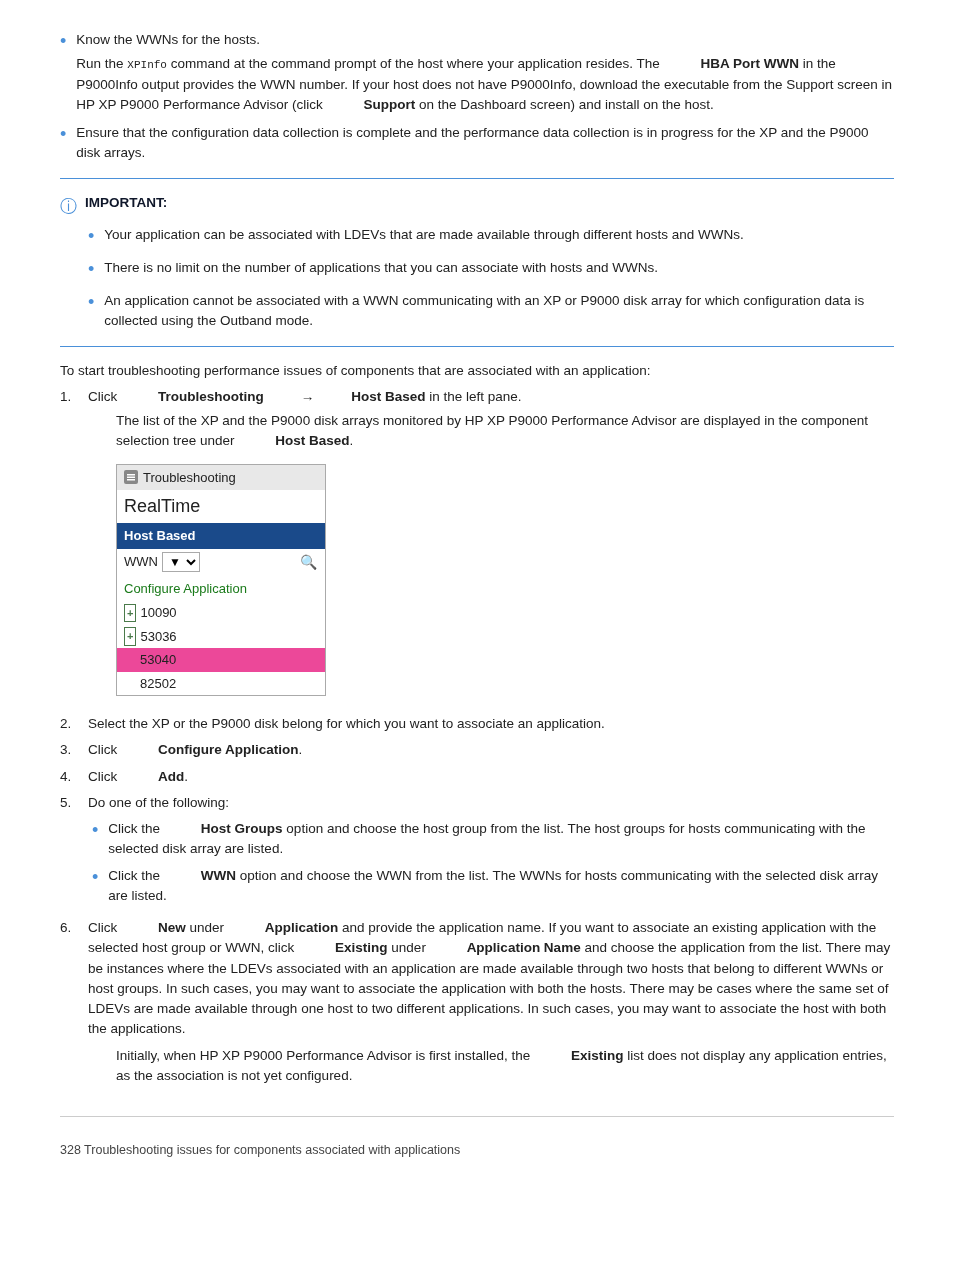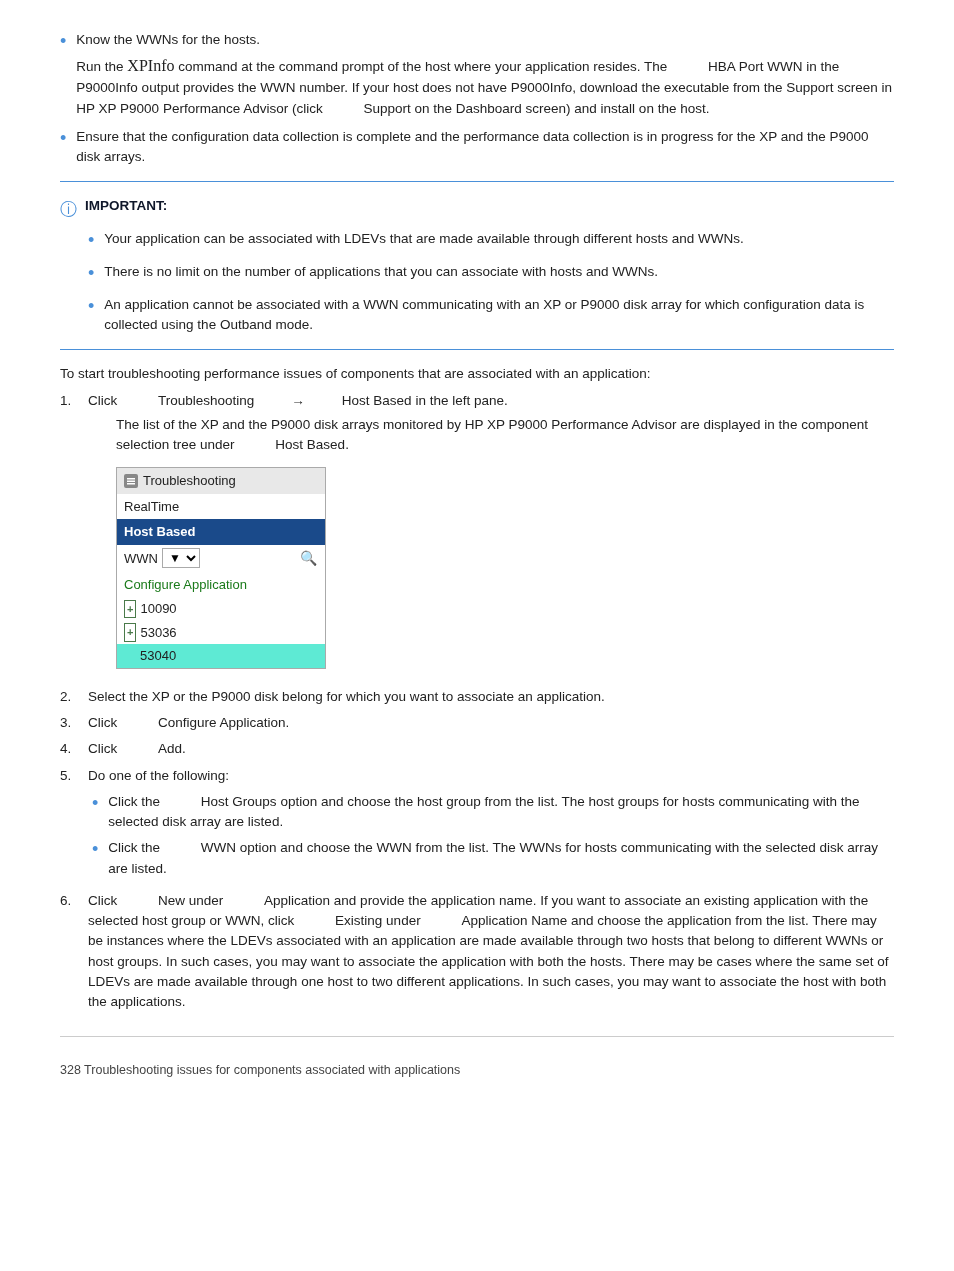--- a/index.html
+++ b/index.html
@@ -22,22 +22,22 @@
     }
     .bullet-dot {
       color: #4a90d9;
       font-size: 18px;
       margin-right: 10px;
       margin-top: -2px;
       flex-shrink: 0;
     }
     .bullet-content { flex: 1; }
     code {
-      font-family: Liberation Serif, serif;
-      font-size: 16px;
+      font-family: Liberation Mono, monospace;
+      font-size: 11px;
       background: none;
     }
     hr.divider {
       border: none;
       border-top: 1.5px solid #4a90d9;
       margin: 14px 0;
     }
     .important-block {
       display: flex;
       align-items: flex-start;
@@ -69,21 +69,21 @@
       align-items: flex-start;
       margin-bottom: 6px;
     }
     .step-num {
       min-width: 28px;
       font-size: 13.5px;
       color: #222;
       flex-shrink: 0;
     }
     .step-content { flex: 1; }
-    b, strong { font-weight: normal; padding-left: 37px; }
+    b, strong { font-weight: bold; padding-left: 37px; }
     .panel-box {
       border: 1px solid #aaa;
       width: 210px;
       margin: 12px 0 12px 28px;
       font-size: 13px;
     }
     .panel-title-row {
       background: #e8e8e8;
       padding: 3px 7px;
       display: flex;
@@ -96,21 +96,21 @@
       height: 14px;
       background: #888;
       border-radius: 2px;
       display: inline-flex;
       align-items: center;
       justify-content: center;
     }
     .panel-realtime-row {
       padding: 3px 7px;
       background: #fff;
-      font-size: 13px;
+      font-size: 18px;
     }
     .panel-hostbased-row {
       background: #1a4a8a;
       color: #fff;
       padding: 3px 7px;
       font-size: 13px;
       font-weight: bold;
     }
     .panel-wwn-row {
       display: flex;
@@ -140,21 +140,21 @@
     }
     .panel-item-row {
       padding: 2px 7px;
       background: #fff;
       display: flex;
       align-items: center;
       gap: 4px;
       font-size: 13px;
     }
     .panel-item-row.selected {
-      background: #5eead4;
+      background: #ec4899;
     }
     .plus-icon {
       color: #4a7a4a;
       font-size: 11px;
       border: 1px solid #4a7a4a;
       padding: 0 2px;
       font-weight: bold;
       display: inline-block;
     }
     .sub-bullet-list {
@@ -265,20 +265,23 @@
           <span class="plus-icon">+</span>
           <span>10090</span>
         </div>
         <div class="panel-item-row">
           <span class="plus-icon">+</span>
           <span>53036</span>
         </div>
         <div class="panel-item-row selected">
           <span style="margin-left:16px;">53040</span>
         </div>
+        <div class="panel-item-row">
+          <span style="margin-left:16px;">82502</span>
+        </div>
       </div>
     </div>
   </li>
 
   <li>
     <span class="step-num">2.</span>
     <div class="step-content">
       <span>Select the XP or the P9000 disk belong for which you want to associate an application.</span>
     </div>
   </li>
@@ -311,18 +314,21 @@
           <span class="bullet-content">Click the <b>WWN</b> option and choose the WWN from the list. The WWNs for hosts communicating with the selected disk array are listed.</span>
         </li>
       </ul>
     </div>
   </li>
 
   <li>
     <span class="step-num">6.</span>
     <div class="step-content">
       <span>Click <b>New</b> under <b>Application</b> and provide the application name. If you want to associate an existing application with the selected host group or WWN, click <b>Existing</b> under <b>Application Name</b> and choose the application from the list. There may be instances where the LDEVs associated with an application are made available through two hosts that belong to different WWNs or host groups. In such cases, you may want to associate the application with both the hosts. There may be cases where the same set of LDEVs are made available through one host to two different applications. In such cases, you may want to associate the host with both the applications.</span>
+      <div class="step-indent" style="margin-top:6px;">
+        Initially, when HP XP P9000 Performance Advisor is first installed, the <b>Existing</b> list does not display any application entries, as the association is not yet configured.
+      </div>
     </div>
   </li>
 
 </ol>
 
 <div class="footer-text">328   Troubleshooting issues for components associated with applications</div>
 
 </body></html>

